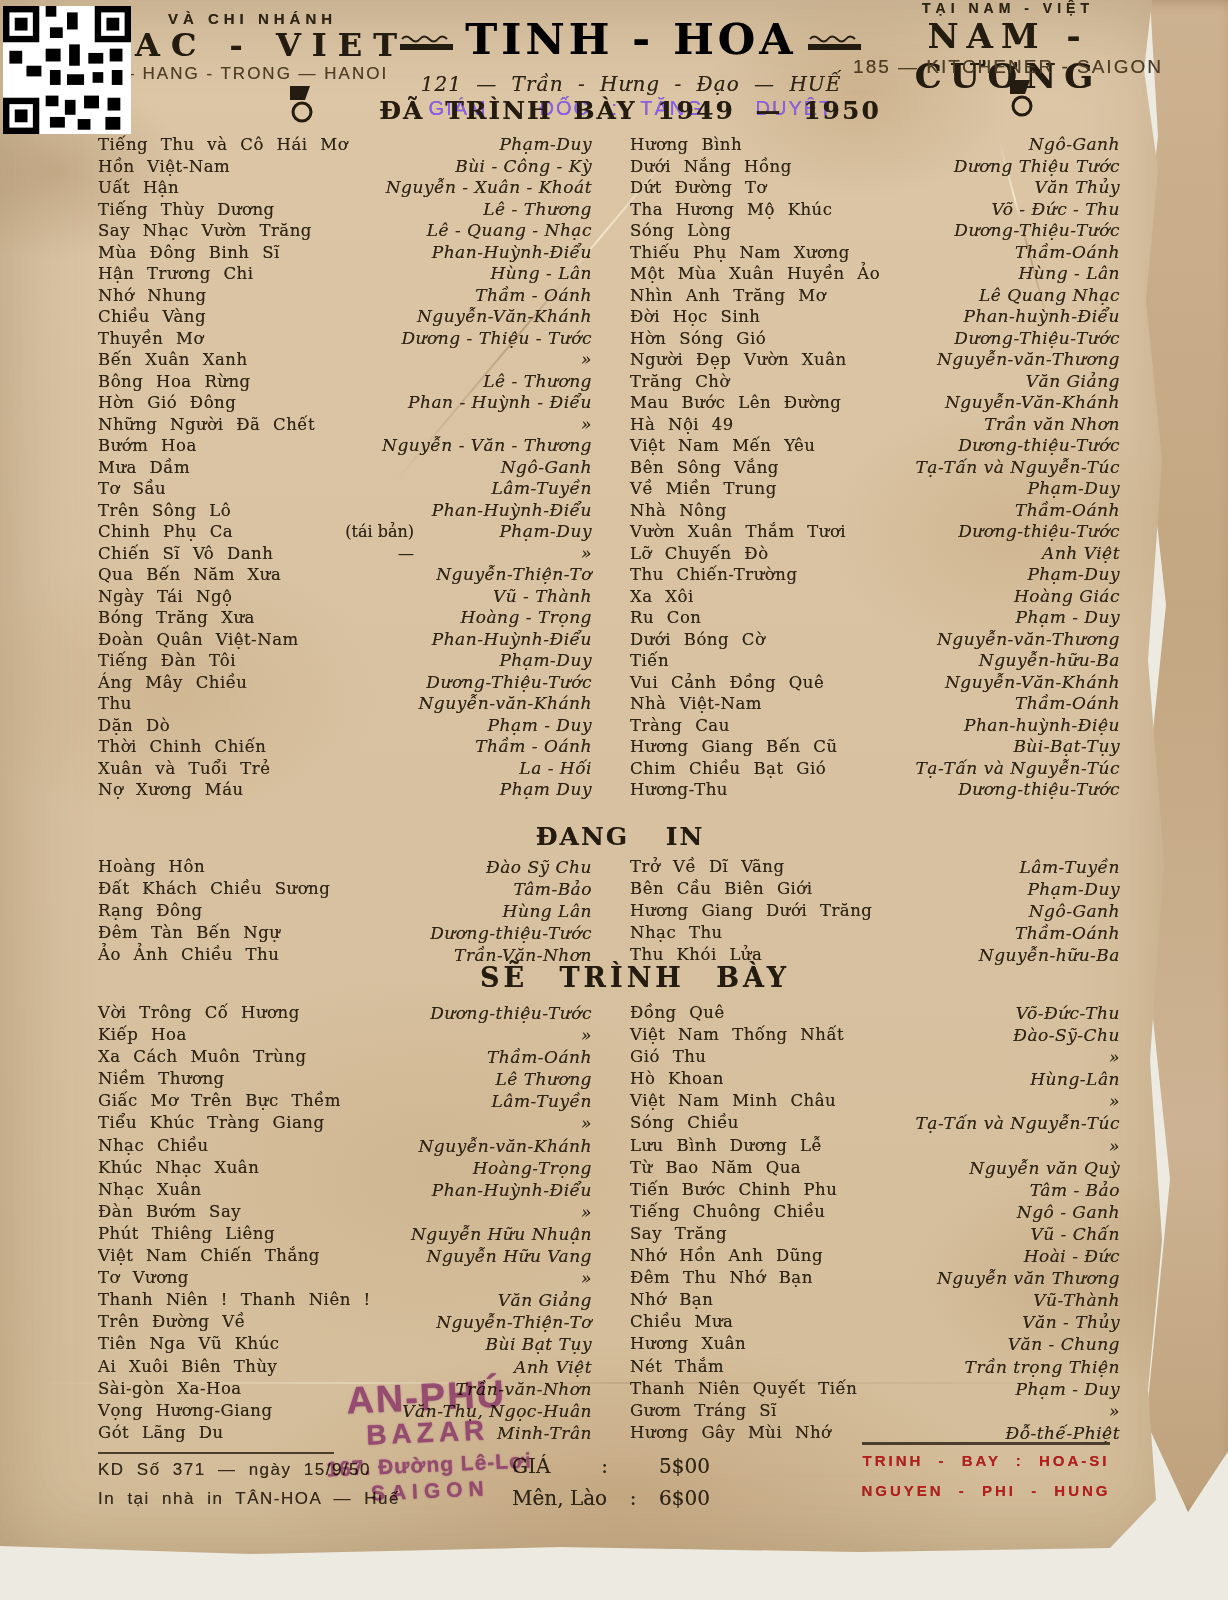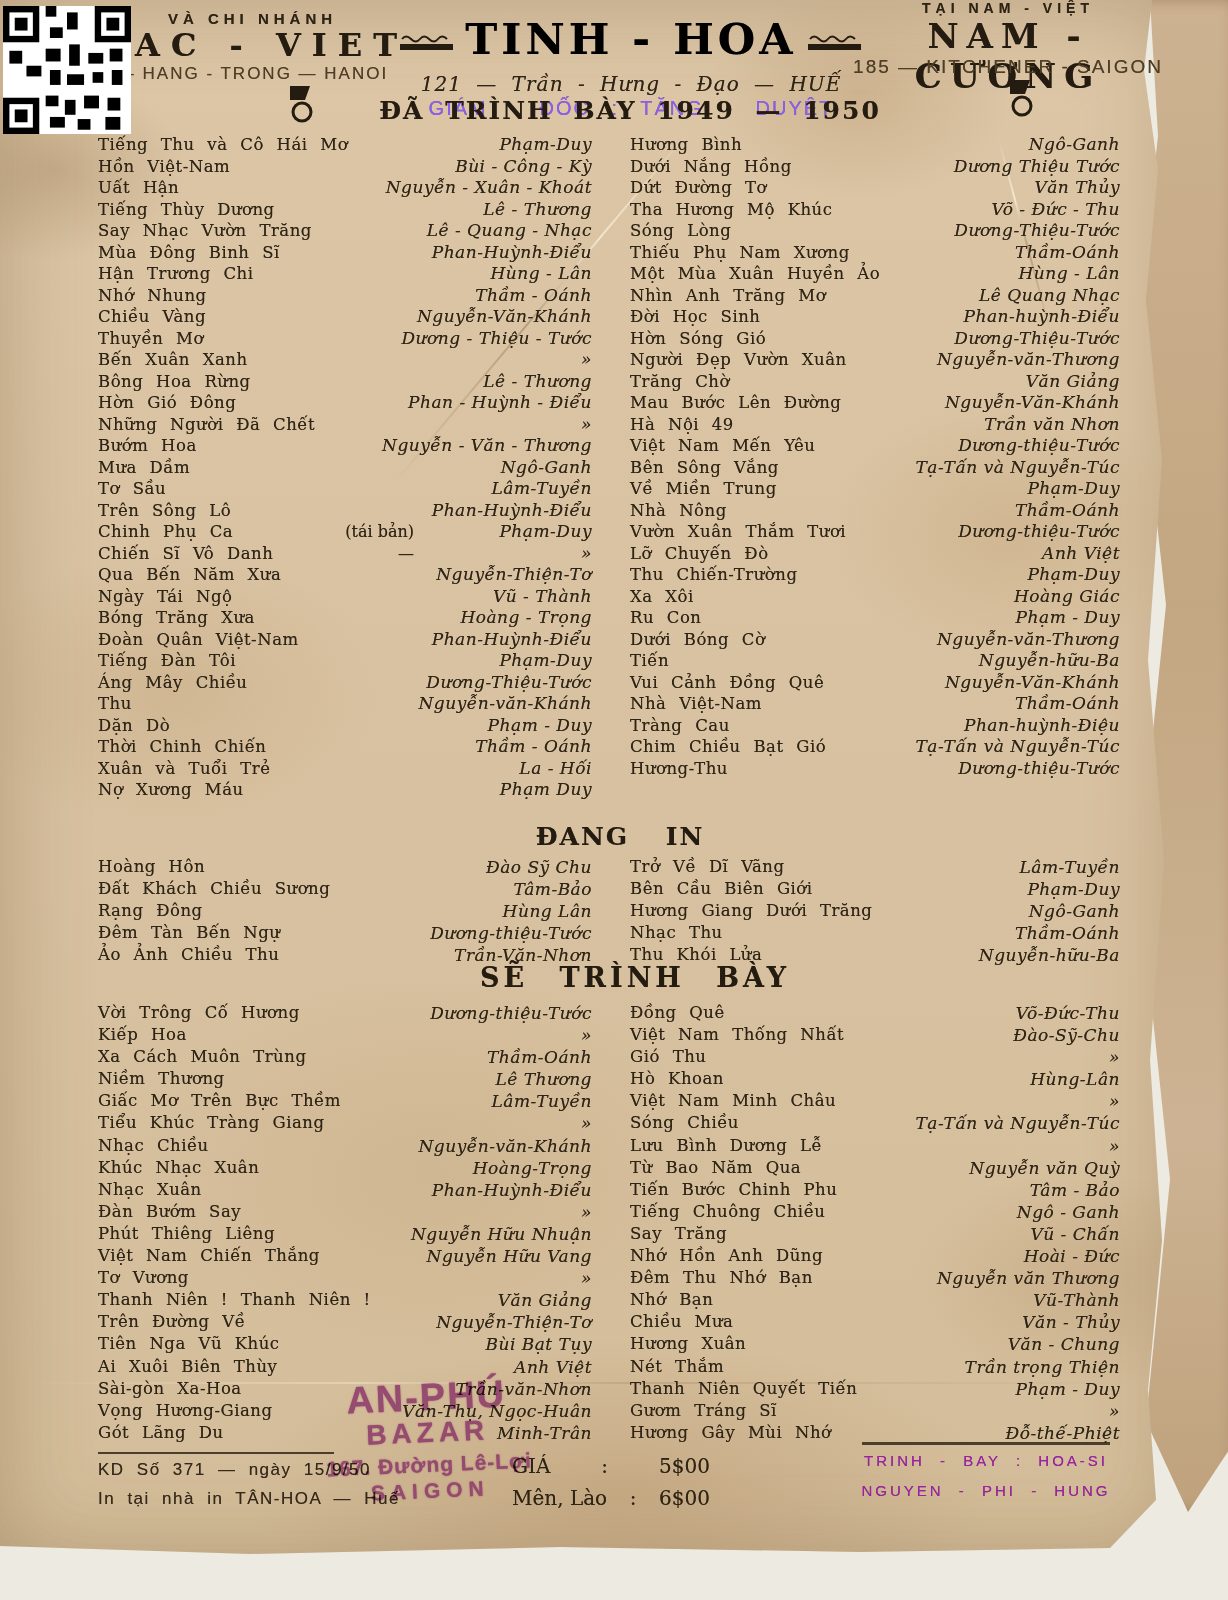--- a/index.html
+++ b/index.html
@@ -45,21 +45,21 @@
   .row{position:relative;white-space:nowrap;}
   .row .t{font-size:16.5px;letter-spacing:.5px;word-spacing:7px;}
   .row .n{position:absolute;right:178px;font-size:16px;}
   .row .c{position:absolute;right:0;font-style:italic;font-size:17px;letter-spacing:.5px;}
   .s1 .row{height:21.5px;line-height:21.5px;}
   .s2 .row,.s3 .row{height:22.1px;line-height:22.1px;}
   
   .rule{background:#33281a;opacity:.85;}
   .foot{font-size:17px;letter-spacing:1.5px;word-spacing:6px;color:#33281a;}
   .price{display:flex;justify-content:space-between;font-size:20px;color:#2e2416;}
-  .designer{font-weight:400;font-size:15px;letter-spacing:3px;word-spacing:8px;color:#a21caf;}
+  .designer{font-weight:700;font-size:15px;letter-spacing:3px;word-spacing:8px;color:#b91c1c;}
   
   .stamp{transform:rotate(-2.5deg);opacity:.88;z-index:6;mix-blend-mode:multiply;
          font-family:"Liberation Sans",sans-serif;font-weight:700;text-align:center;}
   .stamp div{text-shadow:0 0 1.5px currentColor;}
   .st1{font-size:38px;letter-spacing:2px;}
   .st2{font-size:28px;letter-spacing:5px;margin-top:-2px;}
   .st3{font-size:21px;letter-spacing:1px;margin-top:4px;}
   .st4{font-size:21px;letter-spacing:6px;margin-top:2px;}
   .qr{z-index:7;}
   .mono{z-index:5;}
@@ -499,20 +499,25 @@
             <span class="n"></span>
             <span class="c">Thầm-Oánh</span>
           </div>
 
           <div class="row">
             <span class="t">Tràng Cau</span>
             <span class="n"></span>
             <span class="c">Phan-huỳnh-Điệu</span>
           </div>
 
+          <div class="row">
+            <span class="t">Hương Giang Bến Cũ</span>
+            <span class="n"></span>
+            <span class="c">Bùi-Bạt-Tụy</span>
+          </div>
 
           <div class="row">
             <span class="t">Chim Chiều Bạt Gió</span>
             <span class="n"></span>
             <span class="c">Tạ-Tấn và Nguyễn-Túc</span>
           </div>
 
           <div class="row">
             <span class="t">Hương-Thu</span>
             <span class="n"></span>

